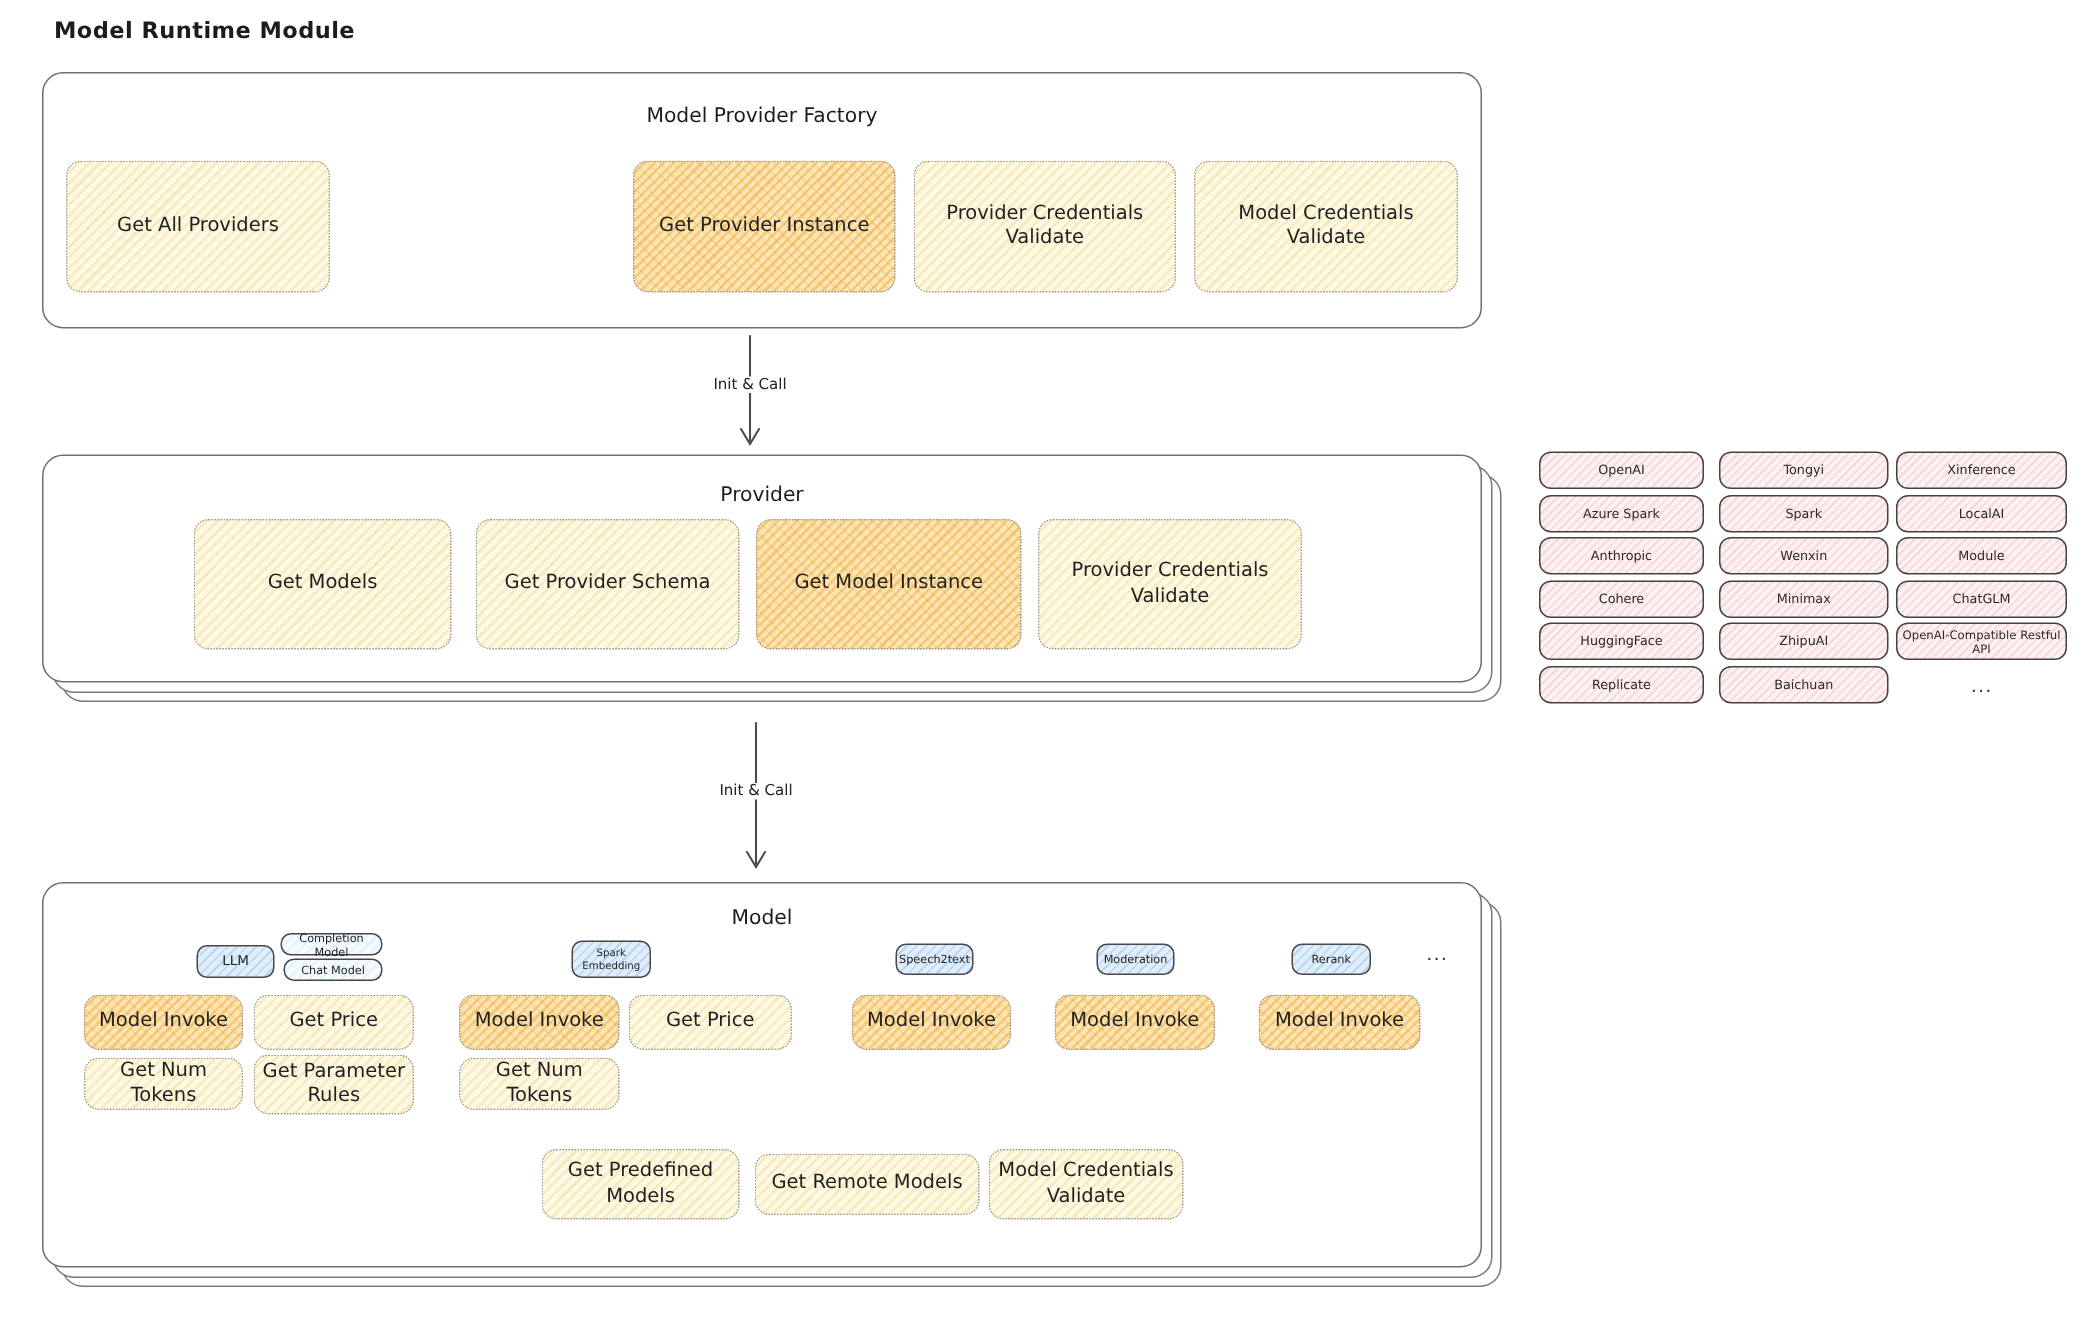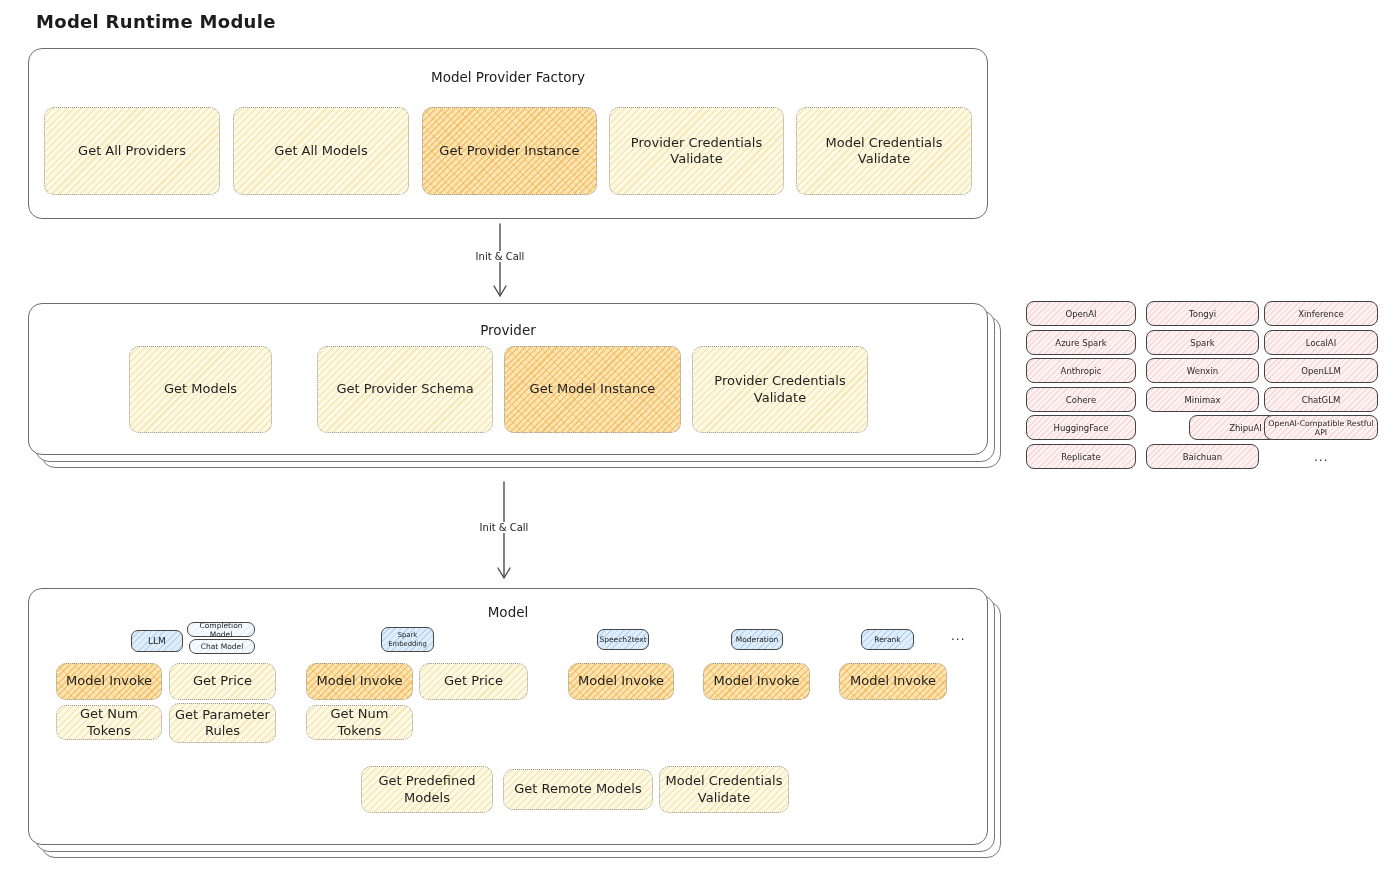--- a/index.html
+++ b/index.html
@@ -1,19 +1,19 @@
 <!DOCTYPE html>
 <html><head>
 <meta charset="utf-8">
 <style>
   html,body{margin:0;padding:0;background:#ffffff;}
   body{font-family:"DejaVu Sans","Liberation Sans",sans-serif;color:#1f1f1f;}
   .canvas{position:relative;width:1393px;height:880px;background:#fff;overflow:hidden;}
 
-  .diagram-title{position:absolute;font-size:18px;font-weight:600;letter-spacing:.3px;color:#1c1c1c;}
+  .diagram-title{position:absolute;font-size:15px;font-weight:600;letter-spacing:.3px;color:#1c1c1c;}
 
   .container-box{position:absolute;border:1.4px solid #6e6e6e;border-radius:14px;background:#fff;box-sizing:border-box;}
   .stack-layer{position:absolute;border:1.3px solid #787878;border-radius:14px;background:#fff;box-sizing:border-box;}
   .container-title{position:absolute;left:50%;transform:translateX(-50%);font-size:13.5px;font-weight:500;color:#1c1c1c;white-space:nowrap;}
 
   .btn{position:absolute;display:flex;align-items:center;justify-content:center;text-align:center;
        border:1.4px dotted #969696;border-radius:10px;font-size:13px;line-height:1.25;
        color:#1f1f1f;box-sizing:border-box;padding:2px 4px;}
   .fill-yellow{background-color:#fdf9e4;
        background-image:repeating-linear-gradient(135deg,rgba(238,205,110,.38) 0,rgba(238,205,110,.38) 1.5px,transparent 1.5px,transparent 5px);}
@@ -45,59 +45,58 @@
 </head>
 <body>
 
 <div class="canvas">
 
   <div class="diagram-title" style="left:36px;top:11px;">Model Runtime Module</div>
 
   <div class="container-box" style="left:28px;top:48px;width:960px;height:171px;">
     <div class="container-title" style="top:20px;">Model Provider Factory</div>
     <div class="btn fill-yellow" style="left:15px;top:58px;width:176px;height:88px;">Get All Providers</div>
-    <div class="btn fill-yellow" style="left:204px;top:58px;width:176px;height:88px;">Get All Models</div>
     <div class="btn fill-orange" style="left:393px;top:58px;width:175px;height:88px;">Get Provider Instance</div>
     <div class="btn fill-yellow" style="left:580px;top:58px;width:175px;height:88px;">Provider Credentials Validate</div>
     <div class="btn fill-yellow" style="left:767px;top:58px;width:176px;height:88px;">Model Credentials Validate</div>
   </div>
 
   <svg class="arrow-svg" style="left:492px;top:224px;width:16px;height:76px;">
     <line x1="8" y1="0" x2="8" y2="70"></line>
     <polyline points="2,62 8,72 14,62"></polyline>
   </svg>
   <div class="arrow-label" style="left:500px;top:251px;">Init &amp; Call</div>
 
   <div class="stack-layer" style="left:41px;top:316px;width:960px;height:152px;"></div>
   <div class="stack-layer" style="left:35px;top:310px;width:960px;height:152px;"></div>
   <div class="container-box" style="left:28px;top:303px;width:960px;height:152px;">
     <div class="container-title" style="top:18px;">Provider</div>
-    <div class="btn fill-yellow" style="left:100px;top:42px;width:143px;height:87px;">Get Models</div>
+    <div class="btn fill-yellow" style="left:100px;top:42px;width:172px;height:87px;">Get Models</div>
     <div class="btn fill-yellow" style="left:288px;top:42px;width:176px;height:87px;">Get Provider Schema</div>
     <div class="btn fill-orange" style="left:475px;top:42px;width:177px;height:87px;">Get Model Instance</div>
     <div class="btn fill-yellow" style="left:663px;top:42px;width:176px;height:87px;">Provider Credentials Validate</div>
   </div>
 
   <div class="pinkbox" style="left:1026px;top:301px;width:110px;height:25px;">OpenAI</div>
   <div class="pinkbox" style="left:1026px;top:330px;width:110px;height:25px;">Azure Spark</div>
   <div class="pinkbox" style="left:1026px;top:358px;width:110px;height:25px;">Anthropic</div>
   <div class="pinkbox" style="left:1026px;top:387px;width:110px;height:25px;">Cohere</div>
   <div class="pinkbox" style="left:1026px;top:415px;width:110px;height:25px;">HuggingFace</div>
   <div class="pinkbox" style="left:1026px;top:444px;width:110px;height:25px;">Replicate</div>
 
   <div class="pinkbox" style="left:1146px;top:301px;width:113px;height:25px;">Tongyi</div>
   <div class="pinkbox" style="left:1146px;top:330px;width:113px;height:25px;">Spark</div>
   <div class="pinkbox" style="left:1146px;top:358px;width:113px;height:25px;">Wenxin</div>
   <div class="pinkbox" style="left:1146px;top:387px;width:113px;height:25px;">Minimax</div>
-  <div class="pinkbox" style="left:1146px;top:415px;width:113px;height:25px;margin-left:43px;">ZhipuAI</div>
+  <div class="pinkbox" style="left:1146px;top:415px;width:113px;height:25px;">ZhipuAI</div>
   <div class="pinkbox" style="left:1146px;top:444px;width:113px;height:25px;">Baichuan</div>
 
   <div class="pinkbox" style="left:1264px;top:301px;width:114px;height:25px;">Xinference</div>
   <div class="pinkbox" style="left:1264px;top:330px;width:114px;height:25px;">LocalAI</div>
-  <div class="pinkbox" style="left:1264px;top:358px;width:114px;height:25px;">OpenLLM</div>
+  <div class="pinkbox" style="left:1264px;top:358px;width:114px;height:25px;">Module</div>
   <div class="pinkbox" style="left:1264px;top:387px;width:114px;height:25px;">ChatGLM</div>
   <div class="pinkbox tight" style="left:1264px;top:415px;width:114px;height:25px;">OpenAI-Compatible Restful API</div>
   <div class="more-dots" style="left:1314px;top:450px;">...</div>
 
   <svg class="arrow-svg" style="left:496px;top:482px;width:16px;height:100px;">
     <line x1="8" y1="0" x2="8" y2="94"></line>
     <polyline points="2,86 8,96 14,86"></polyline>
   </svg>
   <div class="arrow-label" style="left:504px;top:522px;">Init &amp; Call</div>
 

